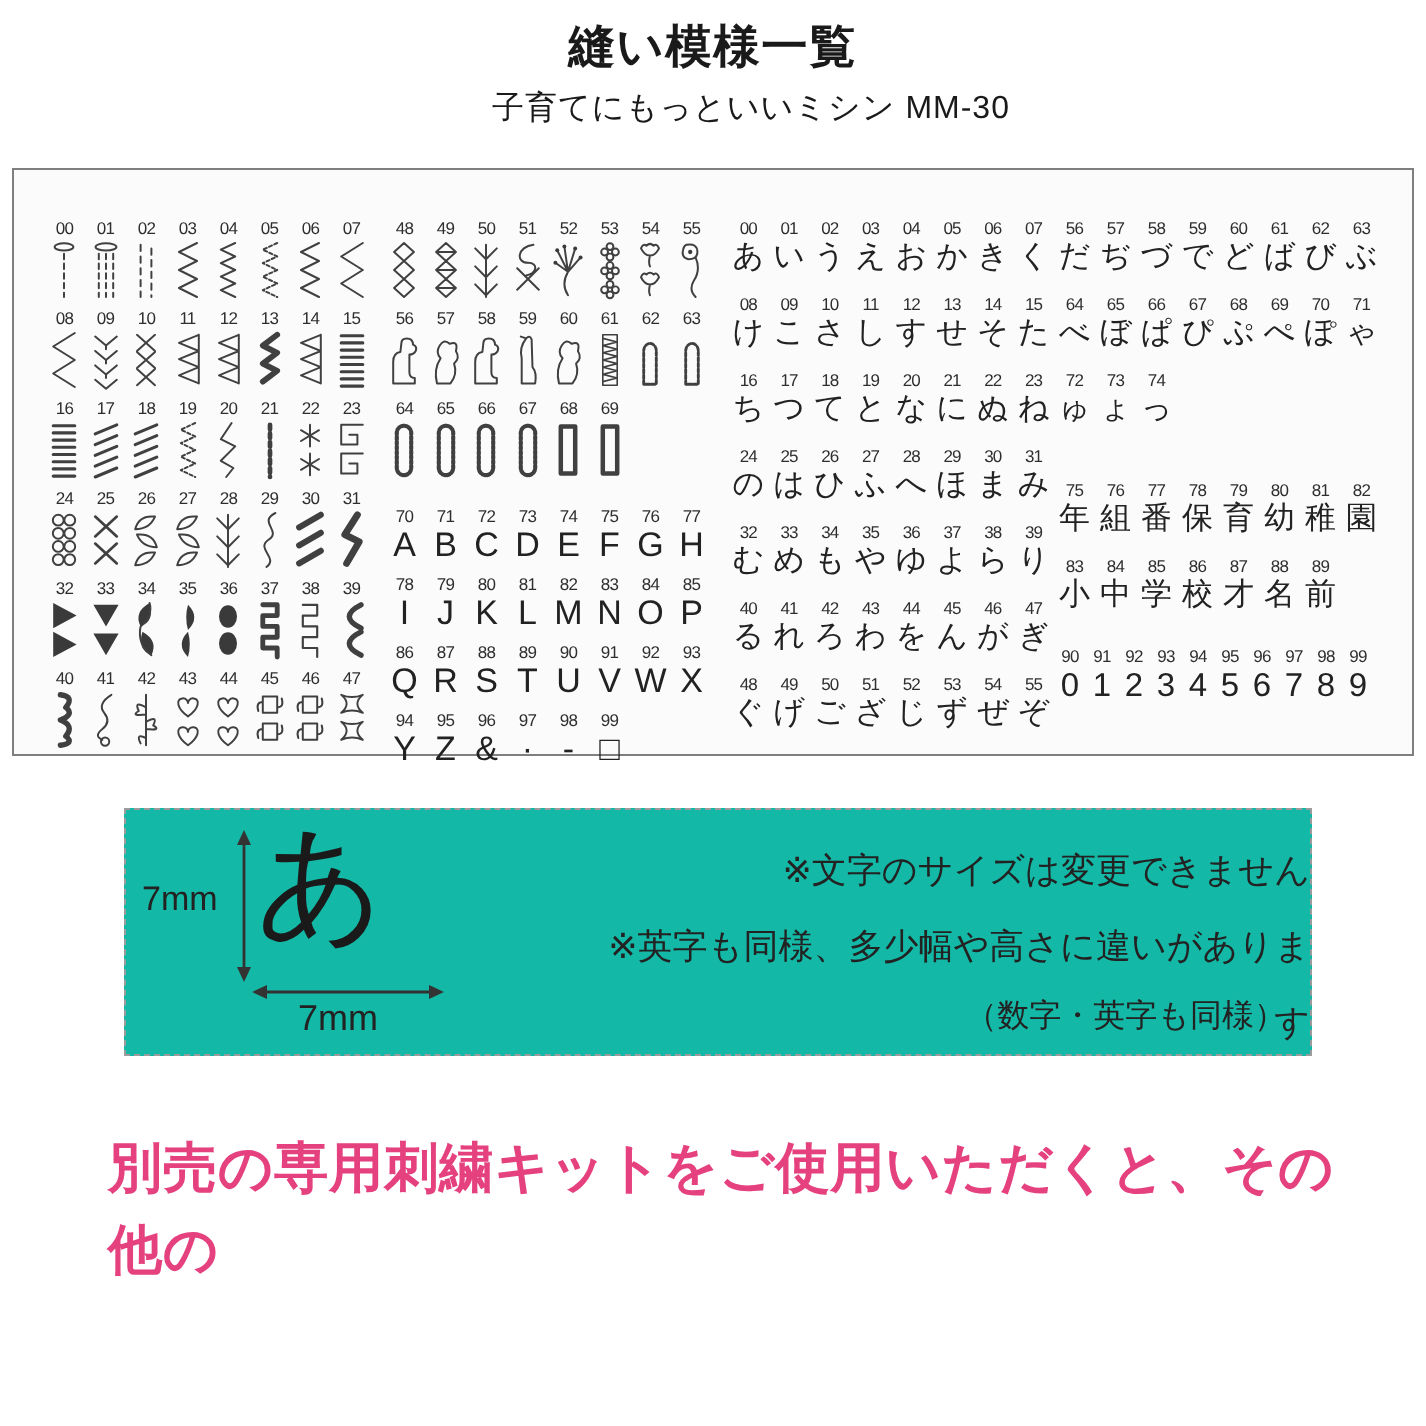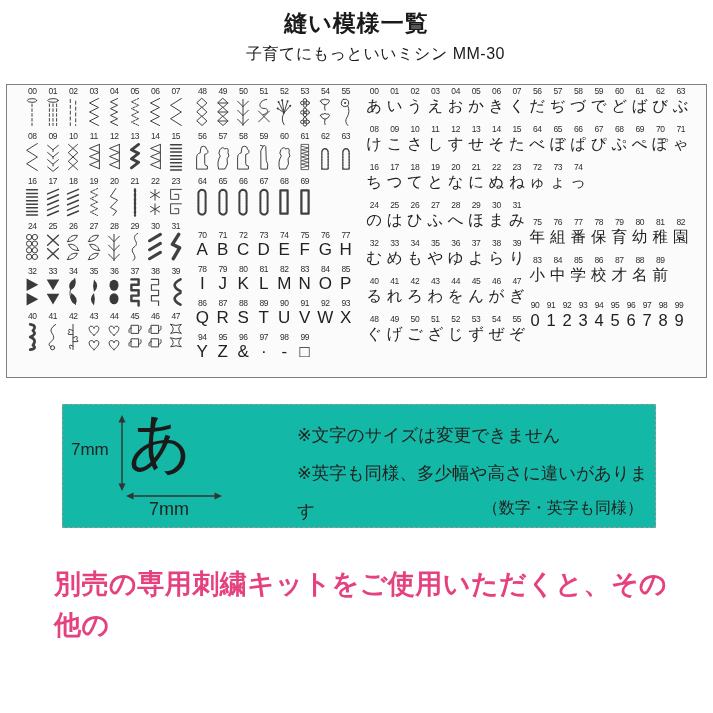--- a/index.html
+++ b/index.html
@@ -3,21 +3,21 @@
 <meta charset="utf-8">
 <style>
   html,body{margin:0;padding:0;background:#fff;}
   body{width:713px;height:713px;font-family:"Liberation Sans","DejaVu Sans",sans-serif;color:#1a1a1a;}
   .page{position:relative;width:713px;height:713px;overflow:hidden;background:#fff;}
 
   .title{position:absolute;top:8px;left:0;width:100%;text-align:center;font-size:23px;font-weight:600;letter-spacing:1px;}
   .subtitle{position:absolute;top:44px;left:0;width:100%;text-align:center;font-size:16px;font-weight:400;letter-spacing:0.5px;margin-left:19px;}
 
   .panel{position:absolute;left:6px;top:84px;width:701px;height:294px;box-sizing:border-box;
-         border:1px solid #7f7f7f;background:#fbfbfb;display:flex;padding:1px 6px 0 15px;}
+         border:1px solid #7f7f7f;background:#fbfbfb;display:flex;padding:24px 6px 0 15px;}
   .pcol{box-sizing:border-box;}
   .col1{width:170px;}
   .col2{width:172px;}
   .col3{width:163px;}
   .col4{width:165px;}
   .prow{display:flex;}
   .col1 .prow,.col2 .prow{margin-bottom:4px;}
   .col3 .prow,.col4 .prow{margin-bottom:8px;}
   .col2 .prow:nth-child(4){margin-top:13px;}
   .col2 .prow:nth-child(4) .ch,.col2 .prow:nth-child(5) .ch,
@@ -34,21 +34,21 @@
   .st *{fill:none;stroke:#404040;stroke-width:1.1;stroke-linecap:round;stroke-linejoin:round;}
   .st .fil{fill:#3a3a3a;stroke:none;}
 
   .notebox{position:absolute;left:62px;top:404px;width:594px;height:124px;box-sizing:border-box;
            border:1px dashed #9c9c9c;background:#14b8a6;}
   .hlabel{position:absolute;left:8px;top:35px;font-size:17px;color:#222;}
   .varrow{position:absolute;left:53px;top:9px;}
   .sample{position:absolute;left:65px;top:1px;font-size:63px;line-height:72px;font-weight:500;color:#1a1a1a;}
   .harrow{position:absolute;left:62px;top:85px;}
   .wlabel{position:absolute;left:86px;top:94px;font-size:18px;color:#222;}
-  .notes{position:absolute;left:234px;top:11px;font-size:17.5px;line-height:38px;color:#222;}
+  .notes{position:absolute;left:234px;top:11px;font-size:17.5px;line-height:38px;color:#222;text-align:right;}
   .subnote{position:absolute;right:12px;bottom:8px;font-size:16px;color:#222;}
 
   .footer{position:absolute;left:54px;top:564px;width:640px;font-size:27px;font-weight:700;
           color:#e5417f;line-height:41px;letter-spacing:0.5px;}
 </style>
 </head>
 <body>
 
 <div class="page">
 

